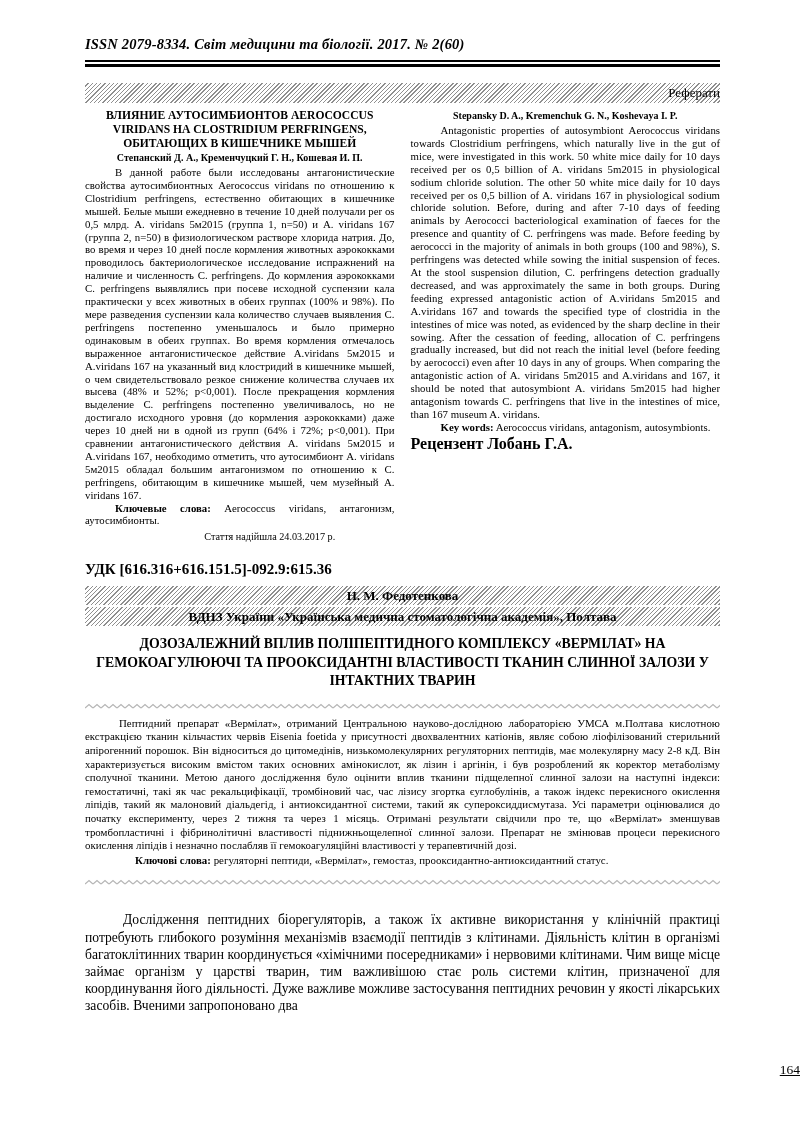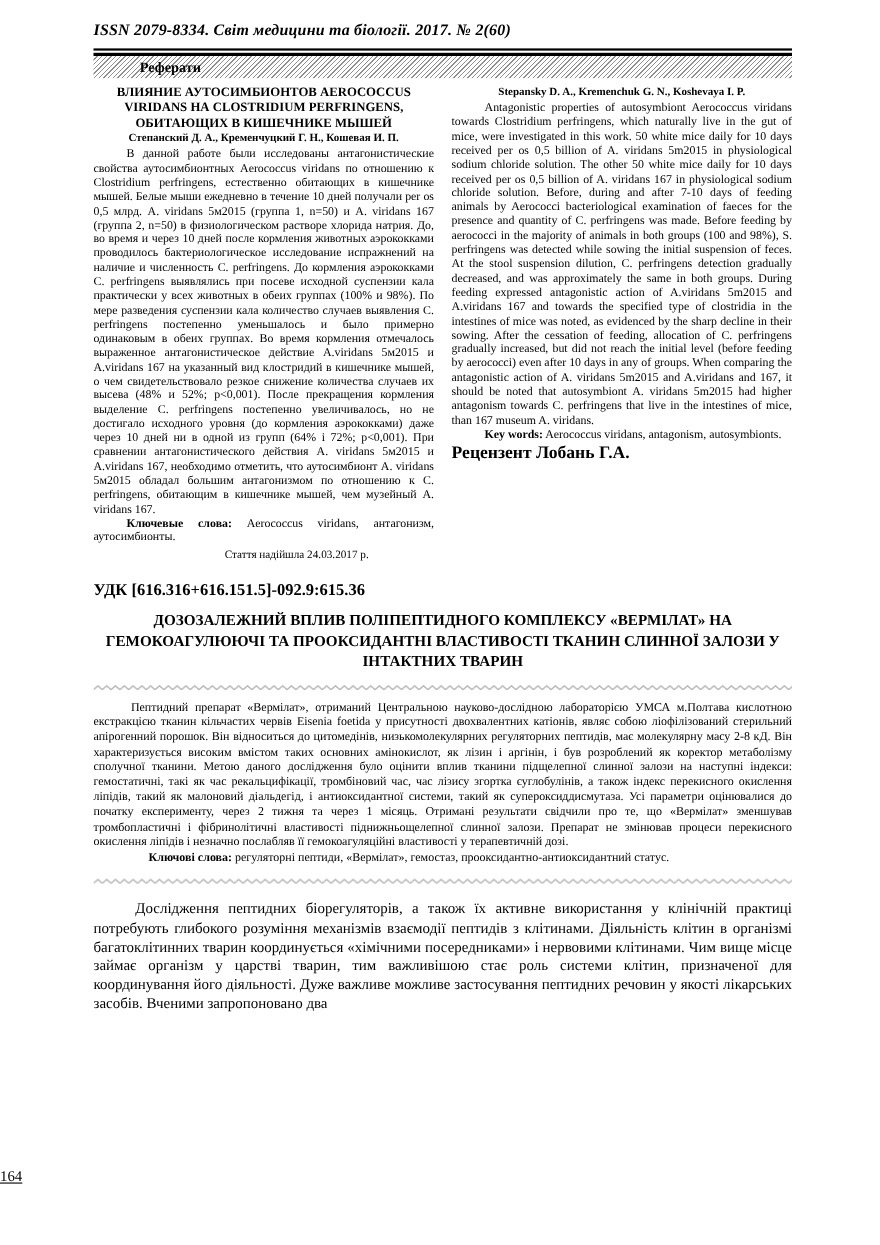--- a/index.html
+++ b/index.html
@@ -1,53 +1,53 @@
 <!DOCTYPE html>
 <html><head>
 <meta charset="utf-8">
 <style>
   * { margin:0; padding:0; box-sizing:border-box; }
   html,body { background:#fff; }
   body { width:800px; height:1132px; font-family:"Liberation Serif", serif; color:#000; }
   .page { position:relative; width:800px; height:1132px; overflow:hidden; background:#fff; }
-  .content { padding:20px 80px 0 85px; }
+  .content { padding:36px 80px 0 85px; }
 
   
   .journal-header { font-size:14.5px; font-weight:bold; font-style:italic; letter-spacing:.2px; padding-bottom:5px; }
   .rule-thin  { height:2px; background:#000; margin-top:2px; }
   .rule-thick { height:3px; background:#000; margin-top:2px; }
 
   
   .hatch {
     background: repeating-linear-gradient(135deg, #ffffff 0px, #ffffff 2px, #8f8f8f 2px, #8f8f8f 3px);
   }
-  .band-referaty { height:20px; line-height:20px; font-weight:bold; font-size:13px; padding-left:42px; }
+  .band-referaty { margin-top:16px; height:20px; line-height:20px; font-weight:normal; font-size:13px; padding-left:42px;text-align:right; }
   .band-author-line { height:19px; line-height:19px; text-align:center; font-weight:bold; font-size:13px; margin-top:2px; }
 
   
   .columns { display:flex; gap:16px; margin-top:6px; }
   .col { width:310px; font-size:10.8px; line-height:12.9px; }
   .col-title { font-weight:bold; font-size:11.6px; line-height:14px; text-align:center; }
   .col-authors { font-weight:bold; font-size:10px; line-height:14px; text-align:center; }
   .col-body { text-align:justify; text-indent:30px; margin-top:1px; }
   .col-keywords { text-align:justify; text-indent:30px; }
   .kw-label { font-weight:bold; }
   .received { text-align:center; font-size:10.2px; margin-top:4px; padding-left:60px; }
   .reviewer { text-align:left; font-size:16px; margin-top:4px;font-weight:bold; }
 
   
   .udc { font-weight:bold; font-size:15px; margin-top:17px; }
   .band-group { margin-top:8px; }
   .article-title { font-weight:bold; font-size:13.8px; line-height:18.5px; text-align:center; margin-top:9px; }
   .zigzag { margin-top:5px; }
   .abstract { font-size:10.9px; line-height:13.6px; text-align:justify; text-indent:34px; margin-top:3px; }
   .abstract-keywords { font-size:10.9px; line-height:13.6px; text-indent:50px; margin-top:1px; }
-  .article-body { font-size:13.6px; line-height:17.2px; text-align:justify; text-indent:38px; margin-top:7px; }
+  .article-body { font-size:13.6px; line-height:17.2px; text-align:justify; text-indent:38px; margin-top:21px; }
 
-  .page-number { position:absolute; left:0; right:0; top:1062px; text-align:left; font-size:13.5px;text-decoration:underline; }
+  .page-number { position:absolute; left:0; right:0; top:1062px; text-align:right; font-size:13.5px;text-decoration:underline; }
 </style>
 </head>
 <body>
 
 <div class="page">
   <div class="content">
 
     <div class="journal-header">ISSN 2079-8334. Світ медицини та біології. 2017. № 2(60)</div>
     <div class="rule-thin"></div>
     <div class="rule-thick"></div>
@@ -65,20 +65,24 @@
       <div class="col">
         <div class="col-authors">Stepansky D. A., Kremenchuk G. N., Koshevaya I. P.</div>
         <div class="col-body">Antagonistic properties of autosymbiont Aerococcus viridans towards Clostridium perfringens, which naturally live in the gut of mice, were investigated in this work. 50 white mice daily for 10 days received per os 0,5 billion of A. viridans 5m2015 in physiological sodium chloride solution. The other 50 white mice daily for 10 days received per os 0,5 billion of A. viridans 167 in physiological sodium chloride solution. Before, during and after 7-10 days of feeding animals by Aerococci bacteriological examination of faeces for the presence and quantity of C. perfringens was made. Before feeding by aerococci in the majority of animals in both groups (100 and 98%), S. perfringens was detected while sowing the initial suspension of feces. At the stool suspension dilution, C. perfringens detection gradually decreased, and was approximately the same in both groups. During feeding expressed antagonistic action of A.viridans 5m2015 and A.viridans 167 and towards the specified type of clostridia in the intestines of mice was noted, as evidenced by the sharp decline in their sowing. After the cessation of feeding, allocation of C. perfringens gradually increased, but did not reach the initial level (before feeding by aerococci) even after 10 days in any of groups. When comparing the antagonistic action of A. viridans 5m2015 and A.viridans and 167, it should be noted that autosymbiont A. viridans 5m2015 had higher antagonism towards C. perfringens that live in the intestines of mice, than 167 museum A. viridans.</div>
         <div class="col-keywords"><span class="kw-label">Key words:</span><span> Aerococcus viridans, antagonism, autosymbionts.</span></div>
         <div class="reviewer">Рецензент Лобань Г.А.</div>
       </div>
     </div>
 
     <div class="udc">УДК [616.316+616.151.5]-092.9:615.36</div>
 
+    <div class="band-group">
+      <div class="hatch band-author-line">Н. М. Федотенкова</div>
+      <div class="hatch band-author-line">ВДНЗ України «Українська медична стоматологічна академія», Полтава</div>
+    </div>
 
     <div class="article-title">ДОЗОЗАЛЕЖНИЙ ВПЛИВ ПОЛІПЕПТИДНОГО КОМПЛЕКСУ «ВЕРМІЛАТ» НА ГЕМОКОАГУЛЮЮЧІ ТА ПРООКСИДАНТНІ ВЛАСТИВОСТІ ТКАНИН СЛИННОЇ ЗАЛОЗИ У ІНТАКТНИХ ТВАРИН</div>
 
     <div class="zigzag">
       <svg width="635" height="7" aria-hidden="true">
         <defs>
           <pattern id="zz1" width="8" height="7" patternUnits="userSpaceOnUse">
             <path d="M0 5 L4 1.5 L8 5" stroke="#b5b5b5" fill="none" stroke-width="1.3"></path>
           </pattern>
         </defs>

